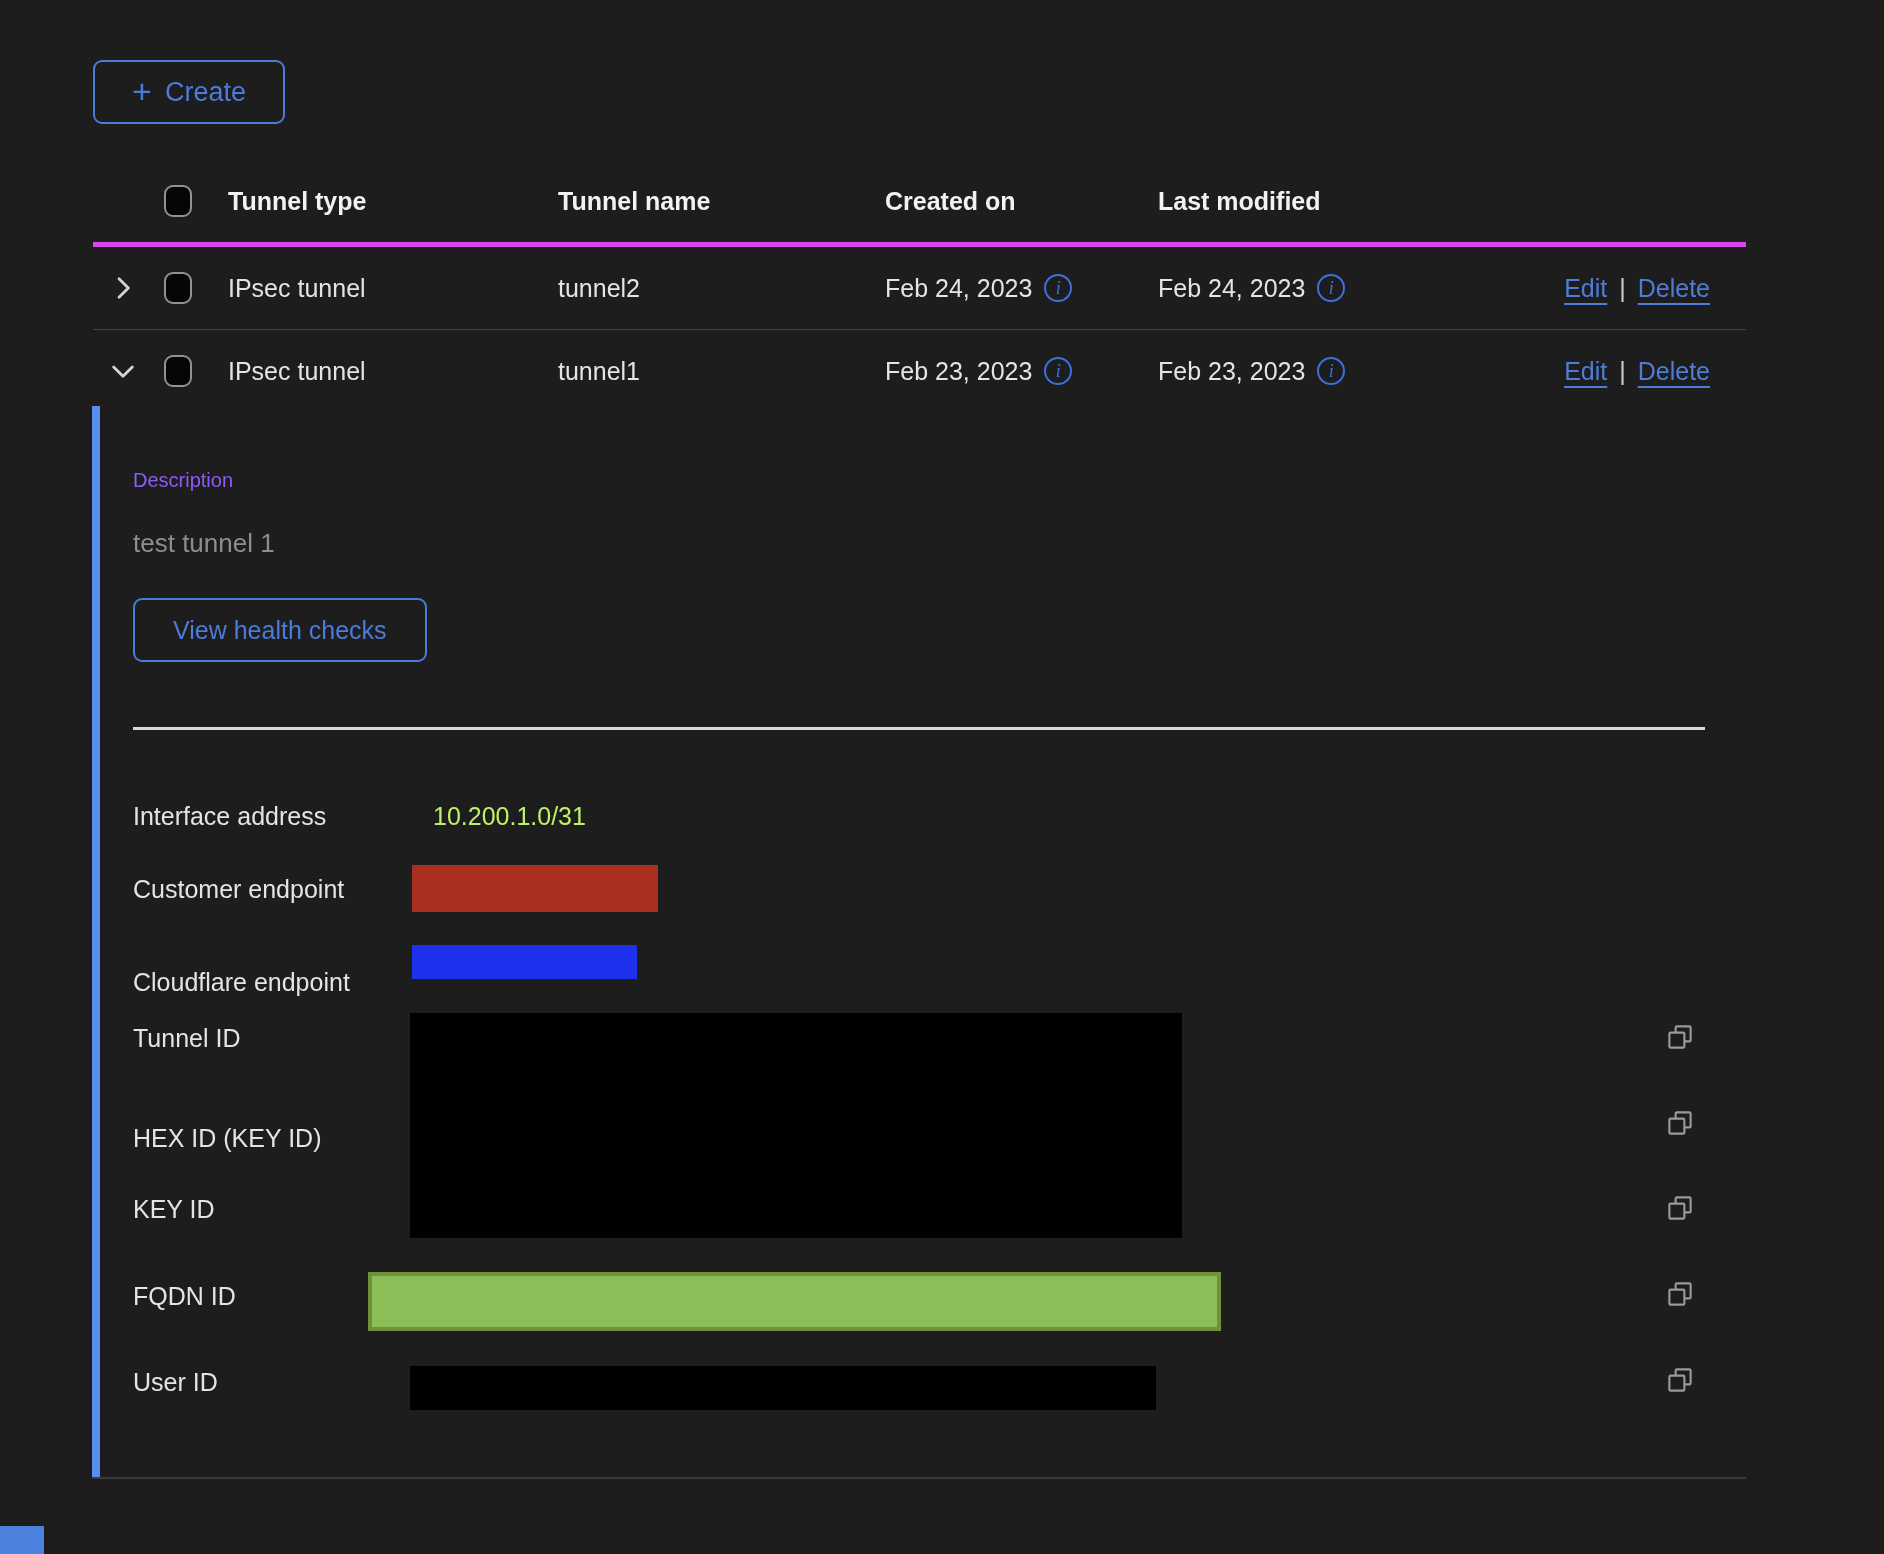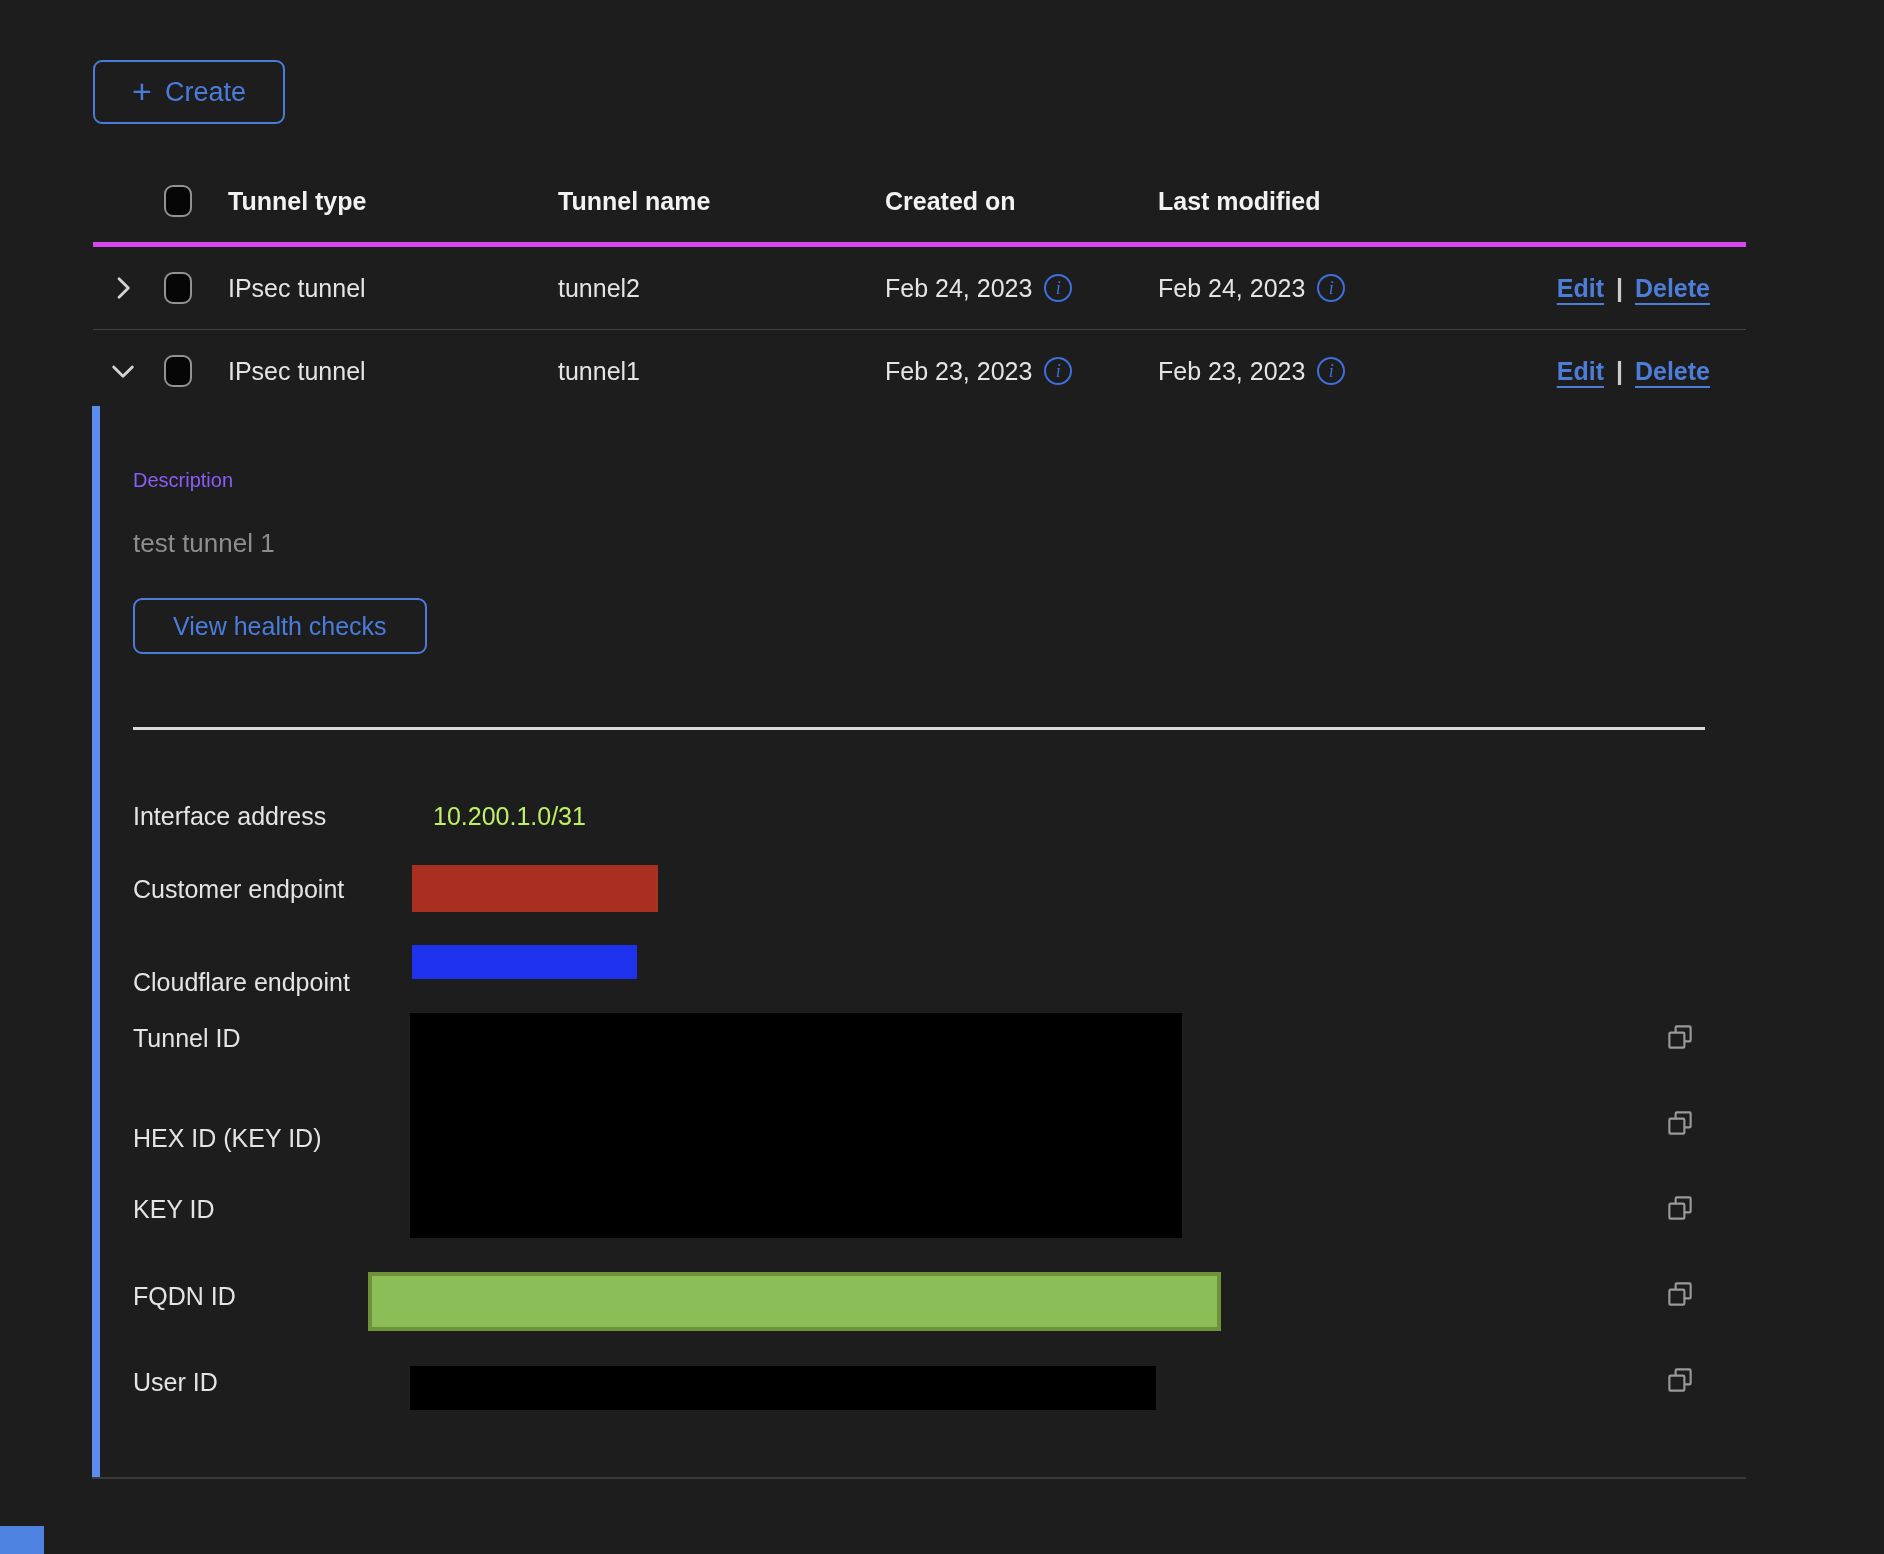--- a/index.html
+++ b/index.html
@@ -21,29 +21,29 @@
   .row-divided{border-bottom:1px solid #424242;}
   .cell{display:flex;align-items:center;}
   .chev-cell{padding-left:14px;}
   .chev-btn{background:none;border:none;padding:0;cursor:pointer;display:flex;align-items:center;}
   .checkbox{width:28px;height:32px;border:2px solid #929292;border-radius:9px;
             background:#060606;display:inline-block;cursor:pointer;box-sizing:border-box;}
   .date-cell{display:flex;align-items:center;gap:12px;}
   .info-icon{width:28px;height:28px;border:2px solid #3d6fdd;border-radius:50%;color:#3d6fdd;
     display:inline-flex;align-items:center;justify-content:center;font-size:18px;line-height:1;
     box-sizing:border-box;cursor:pointer;font-family:"Liberation Serif",serif;font-style:italic;}
-  .actions{display:flex;justify-content:flex-end;align-items:flex-start;gap:12px;padding-right:36px;font-weight:bold;}
+  .actions{display:flex;justify-content:flex-end;align-items:flex-start;gap:12px;padding-right:36px;}
   .link{color:#4d7dd9;text-decoration:underline;text-underline-offset:6px;cursor:pointer;}
   .sep{color:#cccccc;}
 
   
   .exp-bar{position:absolute;left:92px;top:406px;width:8px;height:1071px;background:#5b8cf0;}
   .desc-label{position:absolute;left:133px;top:464px;font-size:20px;color:#8b5cf6;line-height:32px;}
   .desc-text{position:absolute;left:133px;top:527px;font-size:26px;color:#8d8d8d;line-height:32px;}
-  .health-btn{position:absolute;left:133px;top:598px;height:56px;padding:0 38px;
+  .health-btn{position:absolute;left:133px;top:598px;height:64px;padding:0 38px;
     border:2px solid #4a7cdb;border-radius:9px;background:transparent;color:#4a7cdb;
     font-size:25px;font-family:inherit;display:flex;align-items:center;cursor:pointer;box-sizing:border-box;}
   .light-divider{position:absolute;left:133px;top:727px;width:1572px;height:3px;background:#d9d9d9;}
 
   .field-label{position:absolute;left:133px;font-size:25px;color:#e4e4e4;line-height:30px;white-space:nowrap;}
   .fl1{top:801px}.fl2{top:874px}.fl3{top:967px}.fl4{top:1023px}
   .fl5{top:1123px}.fl6{top:1194px}.fl7{top:1281px}.fl8{top:1367px}
   .field-value{position:absolute;left:433px;top:801px;font-size:25px;color:#bef264;line-height:30px;}
 
   .redact{position:absolute;}

